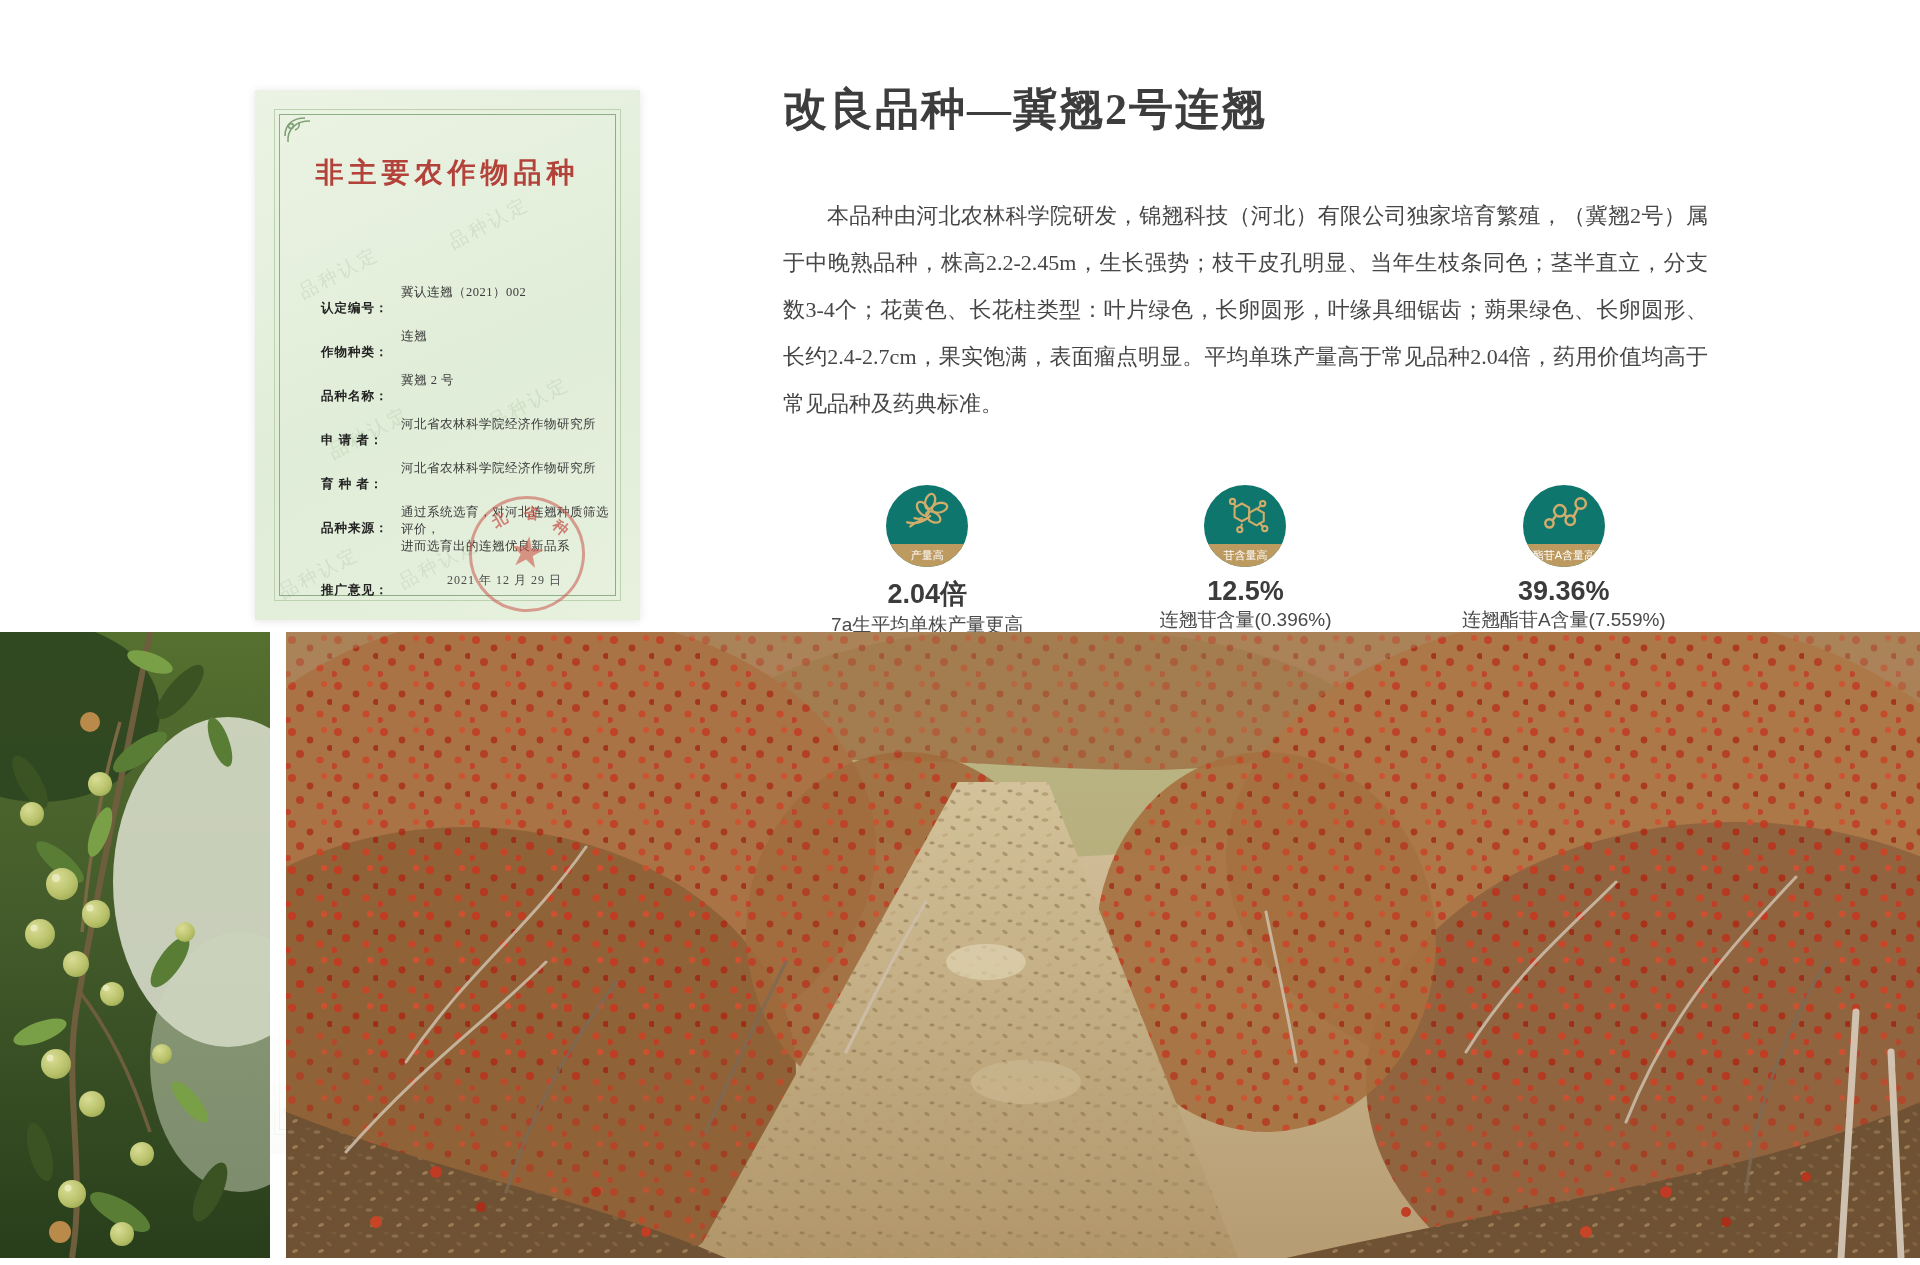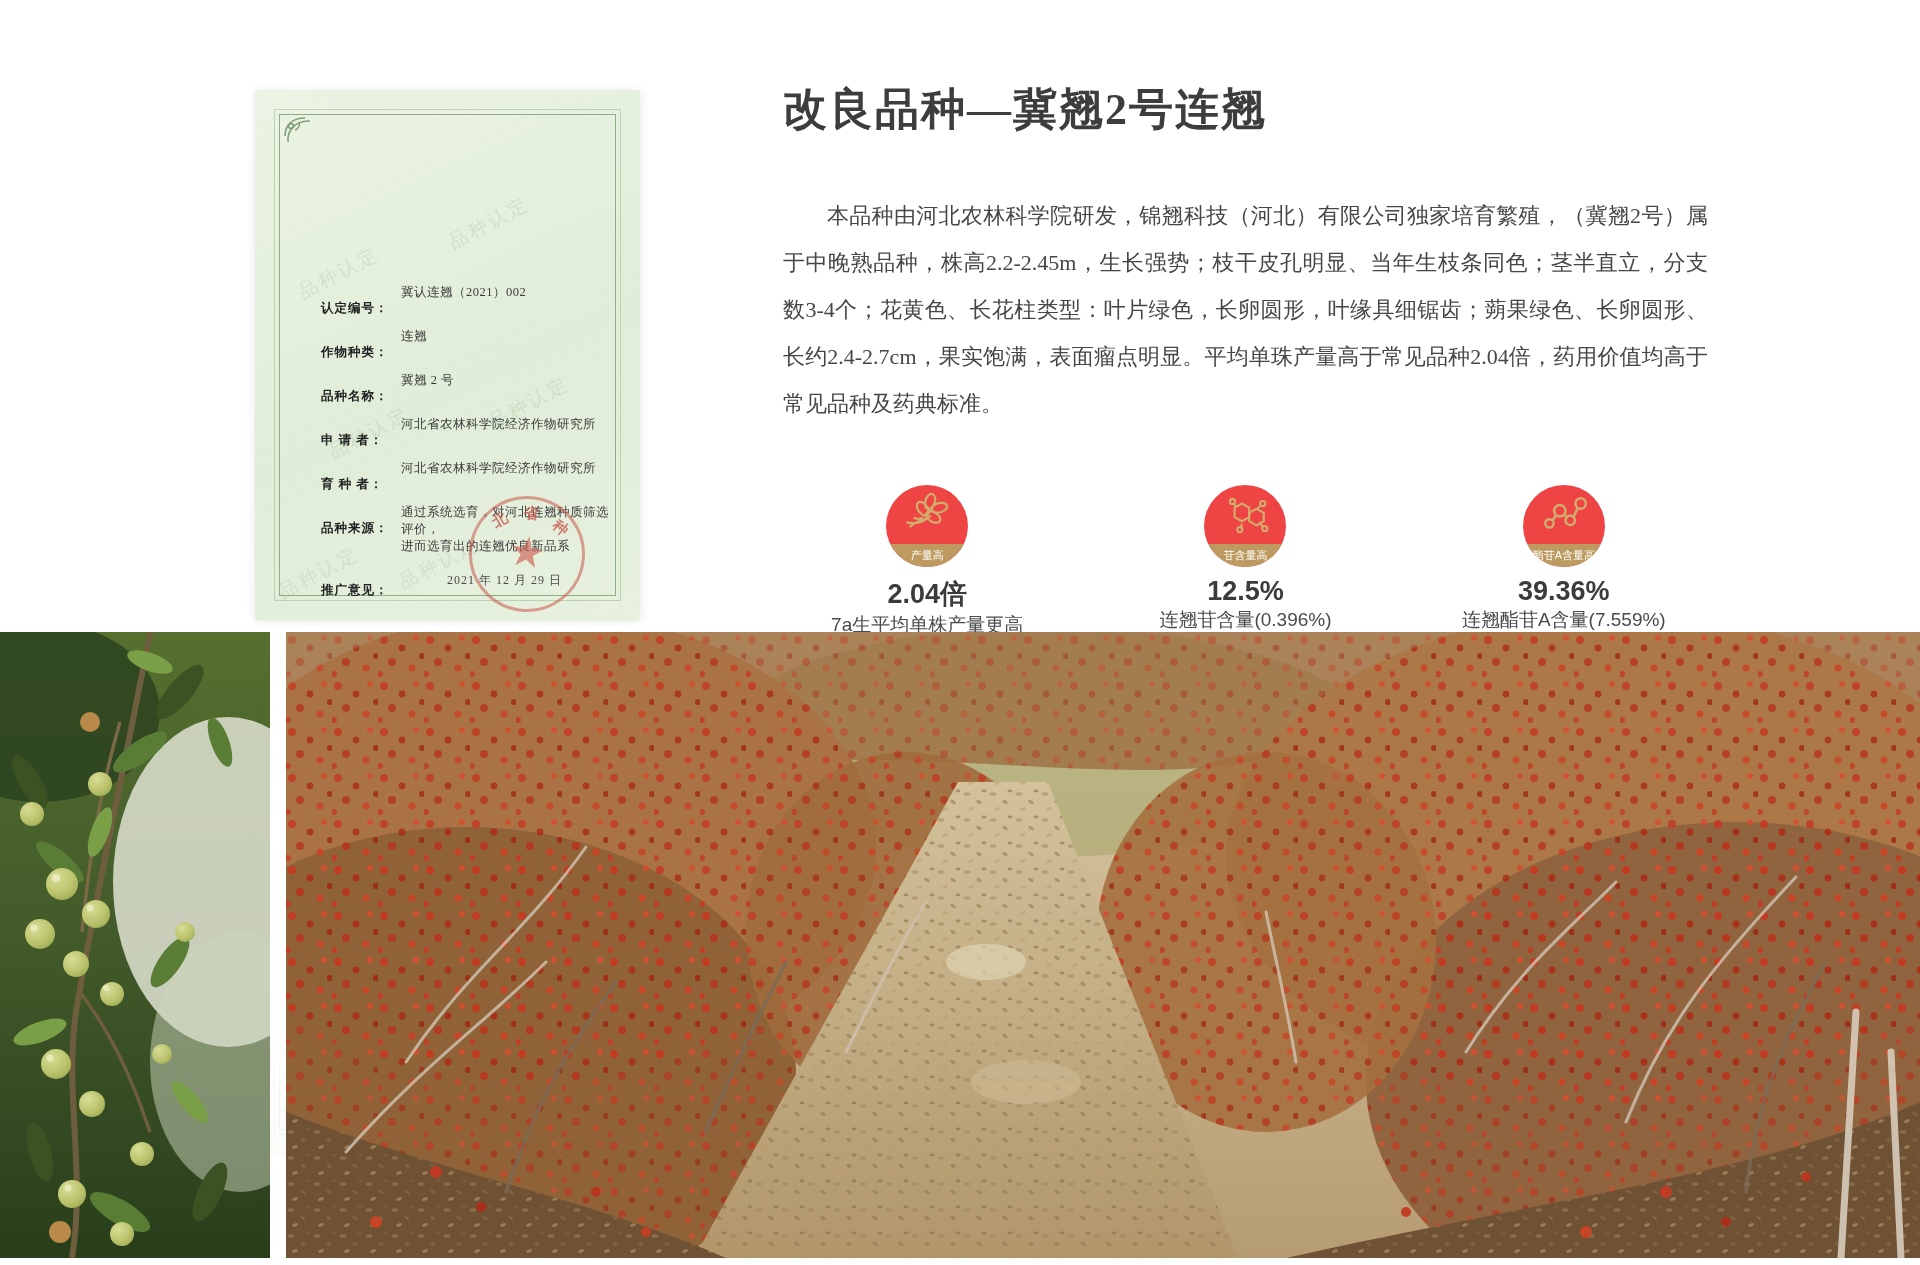--- a/index.html
+++ b/index.html
@@ -41,21 +41,21 @@
   .article-title{position:absolute;left:783px;top:80px;margin:0;font-size:44px;font-weight:bold;
     color:#3d3d3d;letter-spacing:2px;font-family:"Liberation Serif",serif;}
   .article-para{position:absolute;left:783px;top:192px;width:925px;margin:0;
     font-size:22px;line-height:47px;color:#464646;text-align:justify;text-indent:2em;
     font-family:"Liberation Serif",serif;}
 
   
   .stats{position:absolute;left:768px;top:485px;width:955px;display:flex;}
   .stat{flex:1;text-align:center;}
   .stat-circle{position:relative;width:82px;height:82px;margin:0 auto;border-radius:50%;
-    overflow:hidden;background:#ef4444;}
+    overflow:hidden;background:#0f766e;}
   .stat-icon{position:absolute;left:50%;top:5px;transform:translateX(-50%);width:50px;height:50px;}
   .stat-band{position:absolute;left:0;right:0;bottom:0;height:23px;background:#bd9a60;
     color:#ffffff;font-size:11px;line-height:22px;text-align:center;letter-spacing:0;}
   .stat-value{margin-top:9px;font-size:27px;font-weight:bold;color:#3b3b3b;}
   .stat-line{font-size:19px;color:#4a4a4a;line-height:25px;}
 
   
   .photo-left{position:absolute;left:0;top:632px;width:270px;height:626px;}
   .photo-right{position:absolute;left:286px;top:632px;width:1634px;height:626px;}
   .photo-left svg,.photo-right svg{display:block;width:100%;height:100%;}
@@ -76,20 +76,21 @@
           <path d="M12 14 c3 -1 5 -4 4 -8"></path>
         </g>
       </svg>
       <span class="wm w1">品种认定</span>
       <span class="wm w2">品种认定</span>
       <span class="wm w3">品种认定</span>
       <span class="wm w4">品种认定</span>
       <span class="wm w5">品种认定</span>
       <span class="wm w6">品种认定</span>
 
+      <div class="cert-title1">非主要农作物品种</div>
 
       <div class="cert-fields">
         <div class="row">
           <span class="lbl">认定编号：</span>
           <span class="val">冀认连翘（2021）002</span>
         </div>
         <div class="row">
           <span class="lbl">作物种类：</span>
           <span class="val">连翘</span>
         </div>

